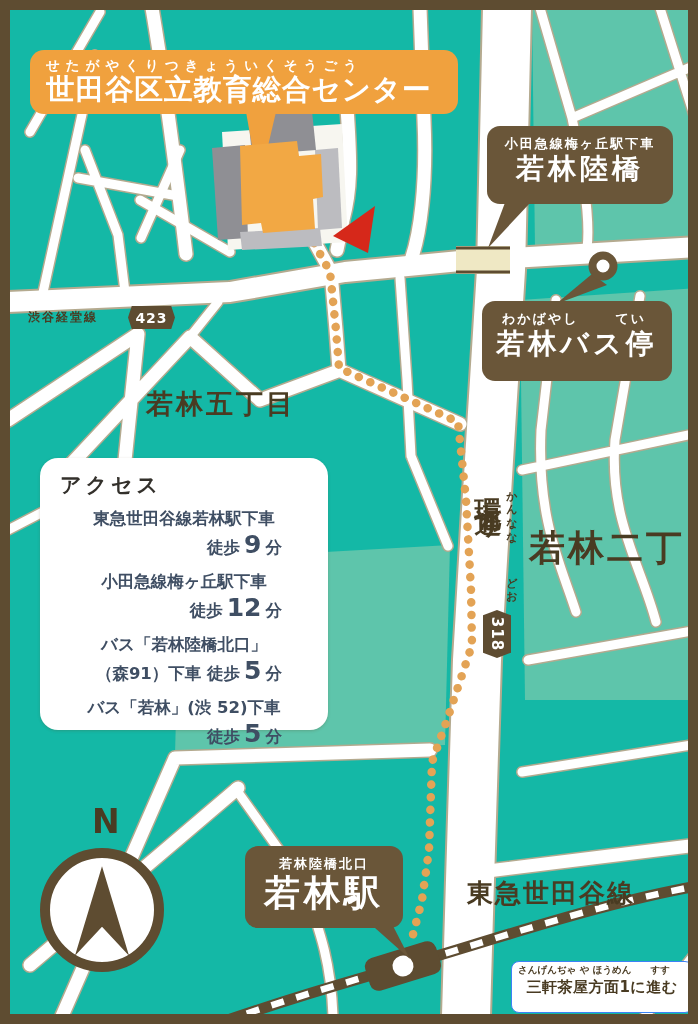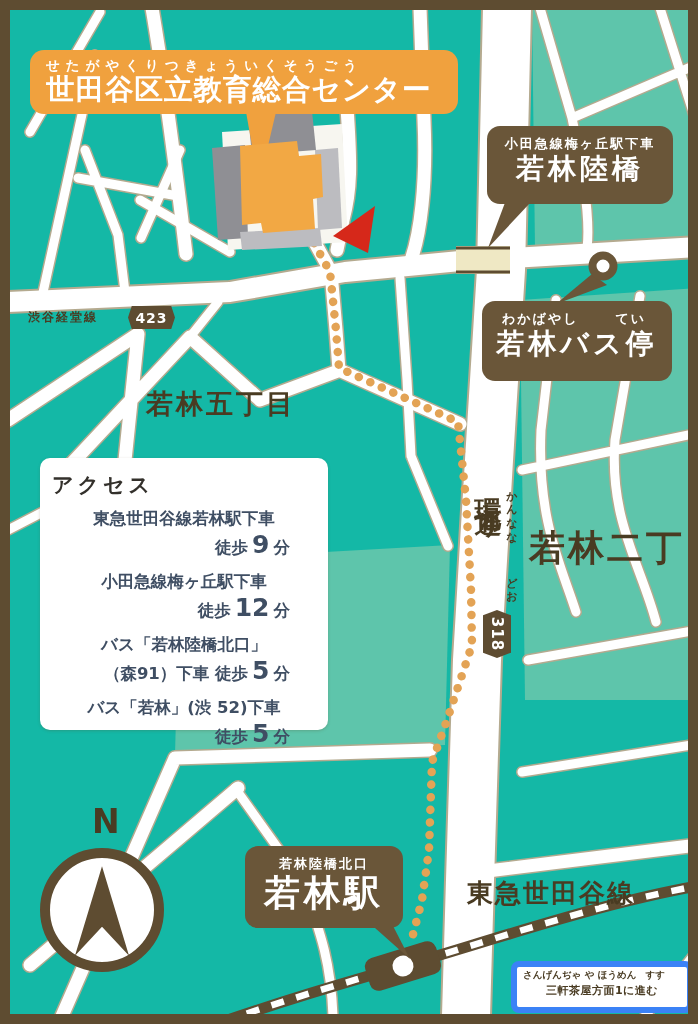--- a/index.html
+++ b/index.html
@@ -45,37 +45,37 @@
   .badge318 span{transform:rotate(90deg);font-size:15px;letter-spacing:1px;}
 
   
   .vtext{writing-mode:vertical-rl;text-orientation:upright;}
   .kannana{left:470px;top:477px;font-size:27px;color:#493b22;letter-spacing:5px;z-index:15;}
   .kfuri{font-size:11px;color:#493b22;letter-spacing:1px;z-index:15;}
   .kfuri1{left:503px;top:483px;}
   .kfuri2{left:503px;top:570px;}
 
   
-  .access{left:40px;top:458px;width:288px;height:272px;background:#fff;border-radius:10px;
-          padding:13px 12px;box-sizing:border-box;z-index:20;box-shadow:0 1px 3px rgba(90,74,40,.25);}
+  .access{left:40px;top:458px;width:288px;height:272px;background:#fff;border-radius:18px;
+          padding:13px 20px;box-sizing:border-box;z-index:20;box-shadow:0 1px 3px rgba(90,74,40,.25);}
   .acc-title{font-size:21px;color:#33302b;letter-spacing:4px;}
   .acc-item{margin-top:9px;color:#3f4e63;font-size:16.5px;text-align:center;line-height:1.3;}
   .acc-item .l2{display:block;text-align:right;padding-right:26px;}
   .acc-item .num{font-size:25px;padding:0 4px;}
 
   
   .compass-circle{left:40px;top:848px;width:104px;height:104px;background:#fff;
                   border:10px solid #5e4c31;border-radius:50%;z-index:15;}
 
   
-  .dirbox{left:511px;top:961px;width:182px;height:52px;background:#fff;border:6px solid #3b82f6;
+  .dirbox{left:511px;top:961px;width:182px;height:52px;background:#fff;border:1px solid #3b82f6;
           border-radius:8px;box-sizing:border-box;z-index:20;color:#493b22;text-align:center;}
   .dirbox .furi{display:flex;justify-content:space-between;font-size:9.5px;padding:2px 6px 0 6px;}
   .dirbox .furi .fr{margin-right:16px;}
-  .dirbox .main{display:block;font-size:11px;letter-spacing:.5px;margin-top:1px;}
+  .dirbox .main{display:block;font-size:15px;letter-spacing:.5px;margin-top:1px;}
 </style>
 </head>
 <body>
 
 <div id="screenshot">
 
   <svg id="mapsvg" width="698" height="1024" viewBox="0 0 698 1024">
 
     <g fill="#e7ddb4" opacity="0.35">
       <path d="M532,8 H698 V240 L535,250 Z"></path>

